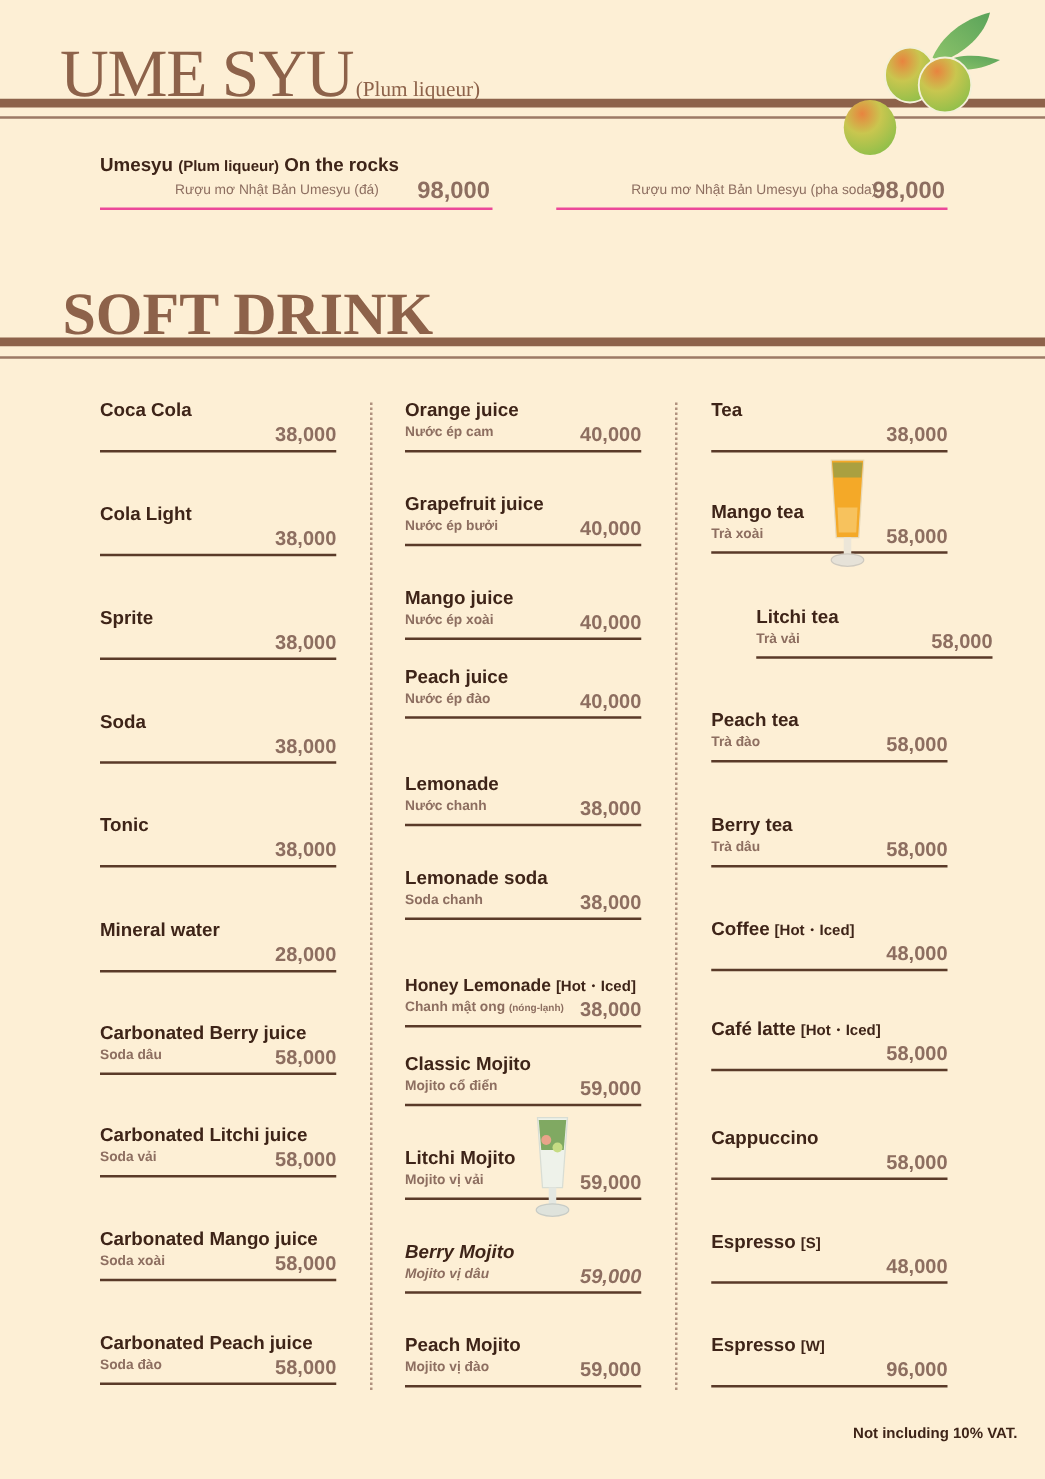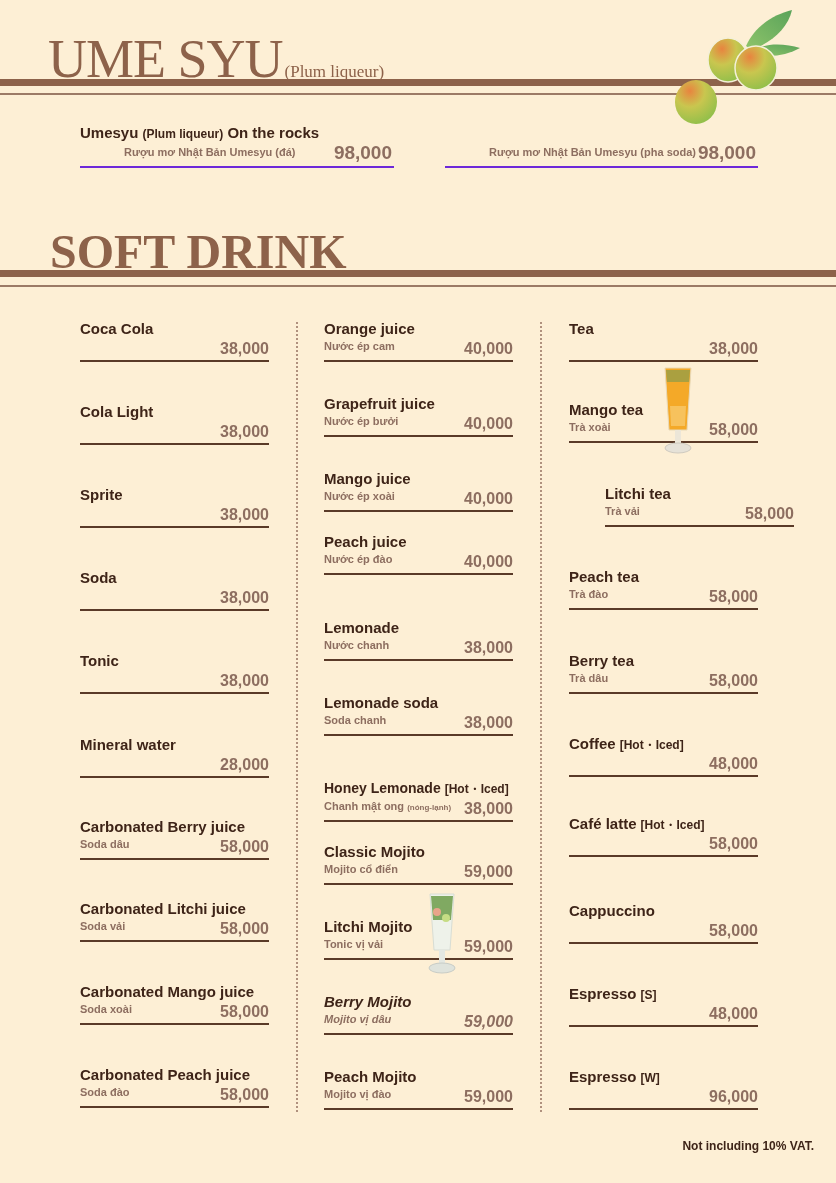--- a/index.html
+++ b/index.html
@@ -7,24 +7,24 @@
   body { position: relative; font-family: "Liberation Sans", sans-serif; color: #3e2418; }
 
   .sec-title { position: absolute; font-family: "Liberation Serif", serif; color: #8d624a; white-space: nowrap; }
   .ume-title { left: 48px; top: 32px; font-size: 54px; letter-spacing: -1px; line-height: 54px; }
   .ume-title .sub { font-size: 17px; letter-spacing: 0; margin-left: 2px; }
   .soft-title { left: 50px; top: 228px; font-size: 48px; font-weight: bold; letter-spacing: 0px; line-height: 48px; }
 
   .band-thick { position: absolute; left: 0; width: 836px; height: 7px; background: #8d624a; }
   .band-thin { position: absolute; left: 0; width: 836px; height: 2px; background: #9c7a66; }
 
-  .ume-item { position: absolute; width: 314px; border-bottom: 2px solid #6d28d9; height: 44px; }
+  .ume-item { position: absolute; width: 314px; border-bottom: 2px solid #ec4899; height: 44px; }
   .ume-item .name { font-size: 15px; font-weight: bold; white-space: nowrap; }
   .ume-item .name small { font-size: 12px; }
-  .ume-item .vn { position: absolute; left: 0; top: 22px; font-size: 11px; color: #8d6e60; font-weight: bold; padding-left: 44px; }
+  .ume-item .vn { position: absolute; left: 16px; top: 22px; font-size: 11px; color: #8d6e60; font-weight: normal; padding-left: 44px; }
   .ume-item .price { position: absolute; right: 2px; top: 18px; font-size: 19px; font-weight: bold; color: #8d6e60; }
 
   .item { position: absolute; width: 189px; border-bottom: 2px solid #5a3a28; height: 42px; }
   .item .name { position: absolute; left: 0; top: 0; font-size: 15px; font-weight: bold; white-space: nowrap; color: #3e2418; }
   .item .name .tag { font-size: 12px; margin-left: 4px; }
   .item .vn { position: absolute; left: 0; top: 20px; font-size: 11px; font-weight: bold; color: #8d6e60; white-space: nowrap; }
   .item .vn small { font-size: 8px; }
   .item .price { position: absolute; right: 0; top: 20px; font-size: 16px; font-weight: bold; color: #8d6e60; }
 
   .dots { position: absolute; top: 322px; height: 790px; width: 0; border-left: 2px dotted #b0917e; }
@@ -168,21 +168,21 @@
   </div>
   <div class="price">38,000</div>
 </div>
 <div class="item" style="left:324px; top:843px;">
   <div class="name">Classic Mojito</div>
   <div class="vn">Mojito cổ điển</div>
   <div class="price">59,000</div>
 </div>
 <div class="item" style="left:324px; top:918px;">
   <div class="name">Litchi Mojito</div>
-  <div class="vn">Tonic vị vải</div>
+  <div class="vn">Mojito vị vải</div>
   <div class="price">59,000</div>
 </div>
 <div class="item" style="left:324px; top:993px;font-style:italic;">
   <div class="name">Berry Mojito</div>
   <div class="vn">Mojito vị dâu</div>
   <div class="price">59,000</div>
 </div>
 <div class="item" style="left:324px; top:1068px;">
   <div class="name">Peach Mojito</div>
   <div class="vn">Mojito vị đào</div>

